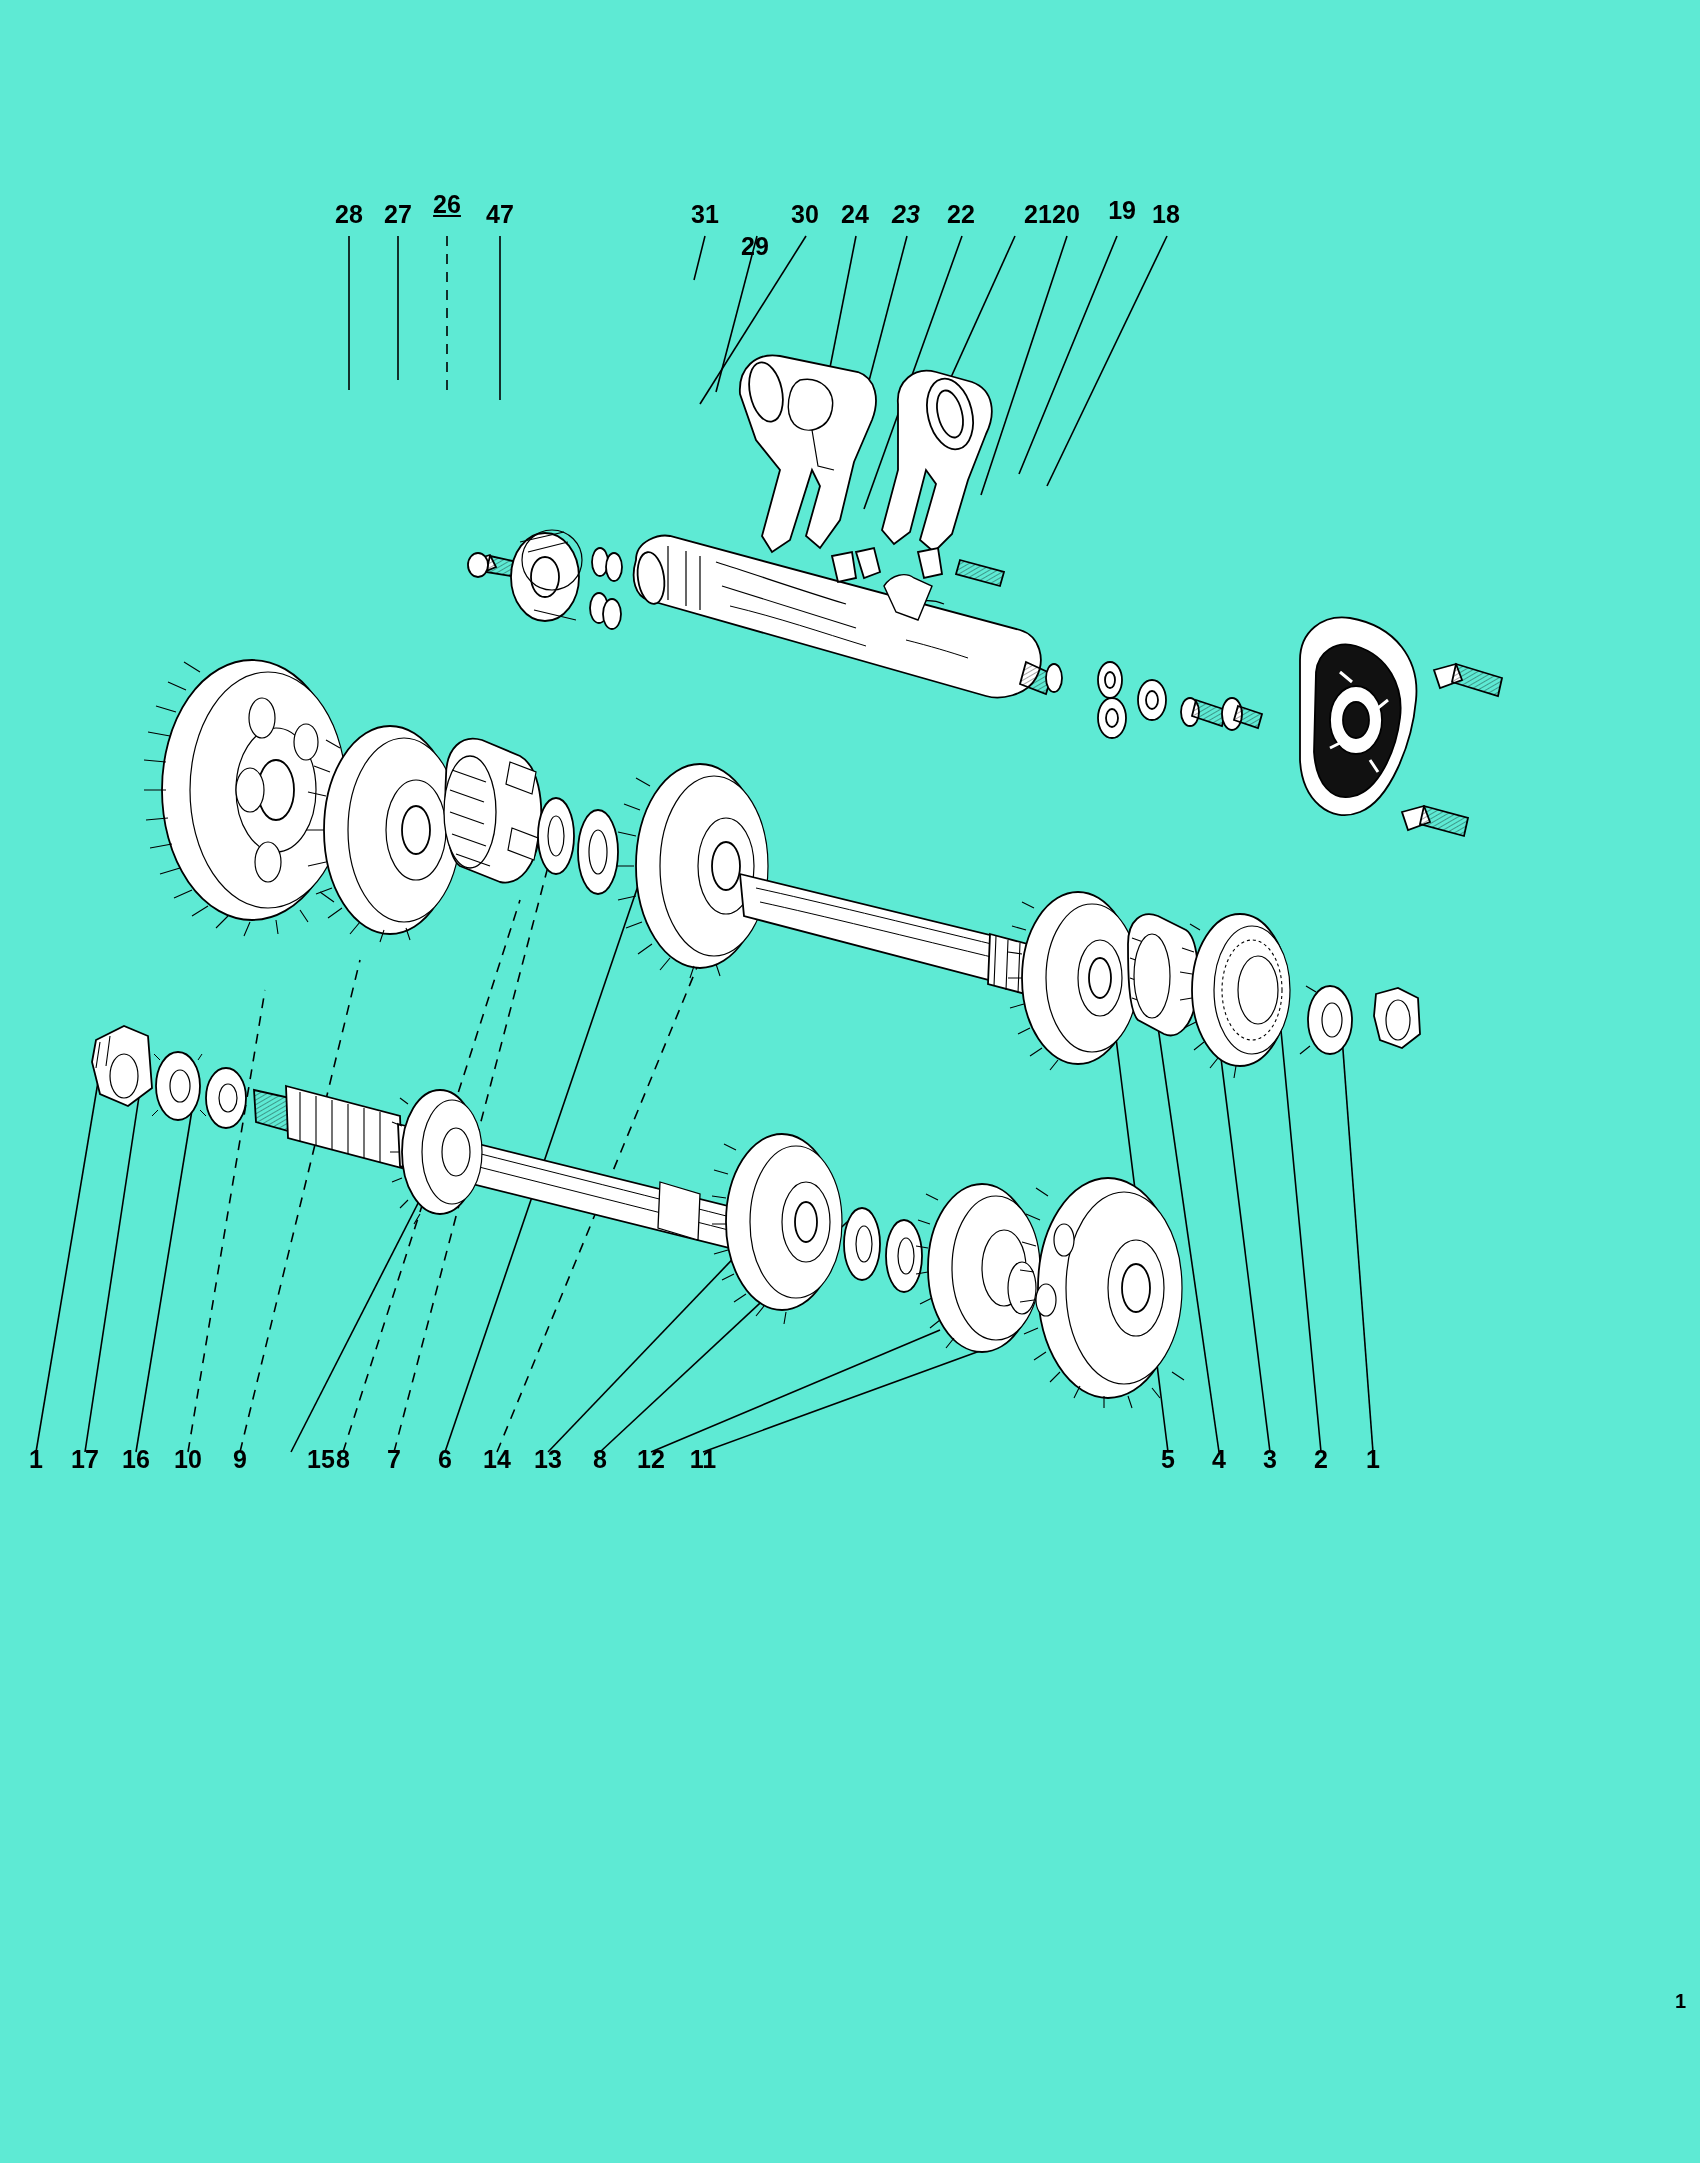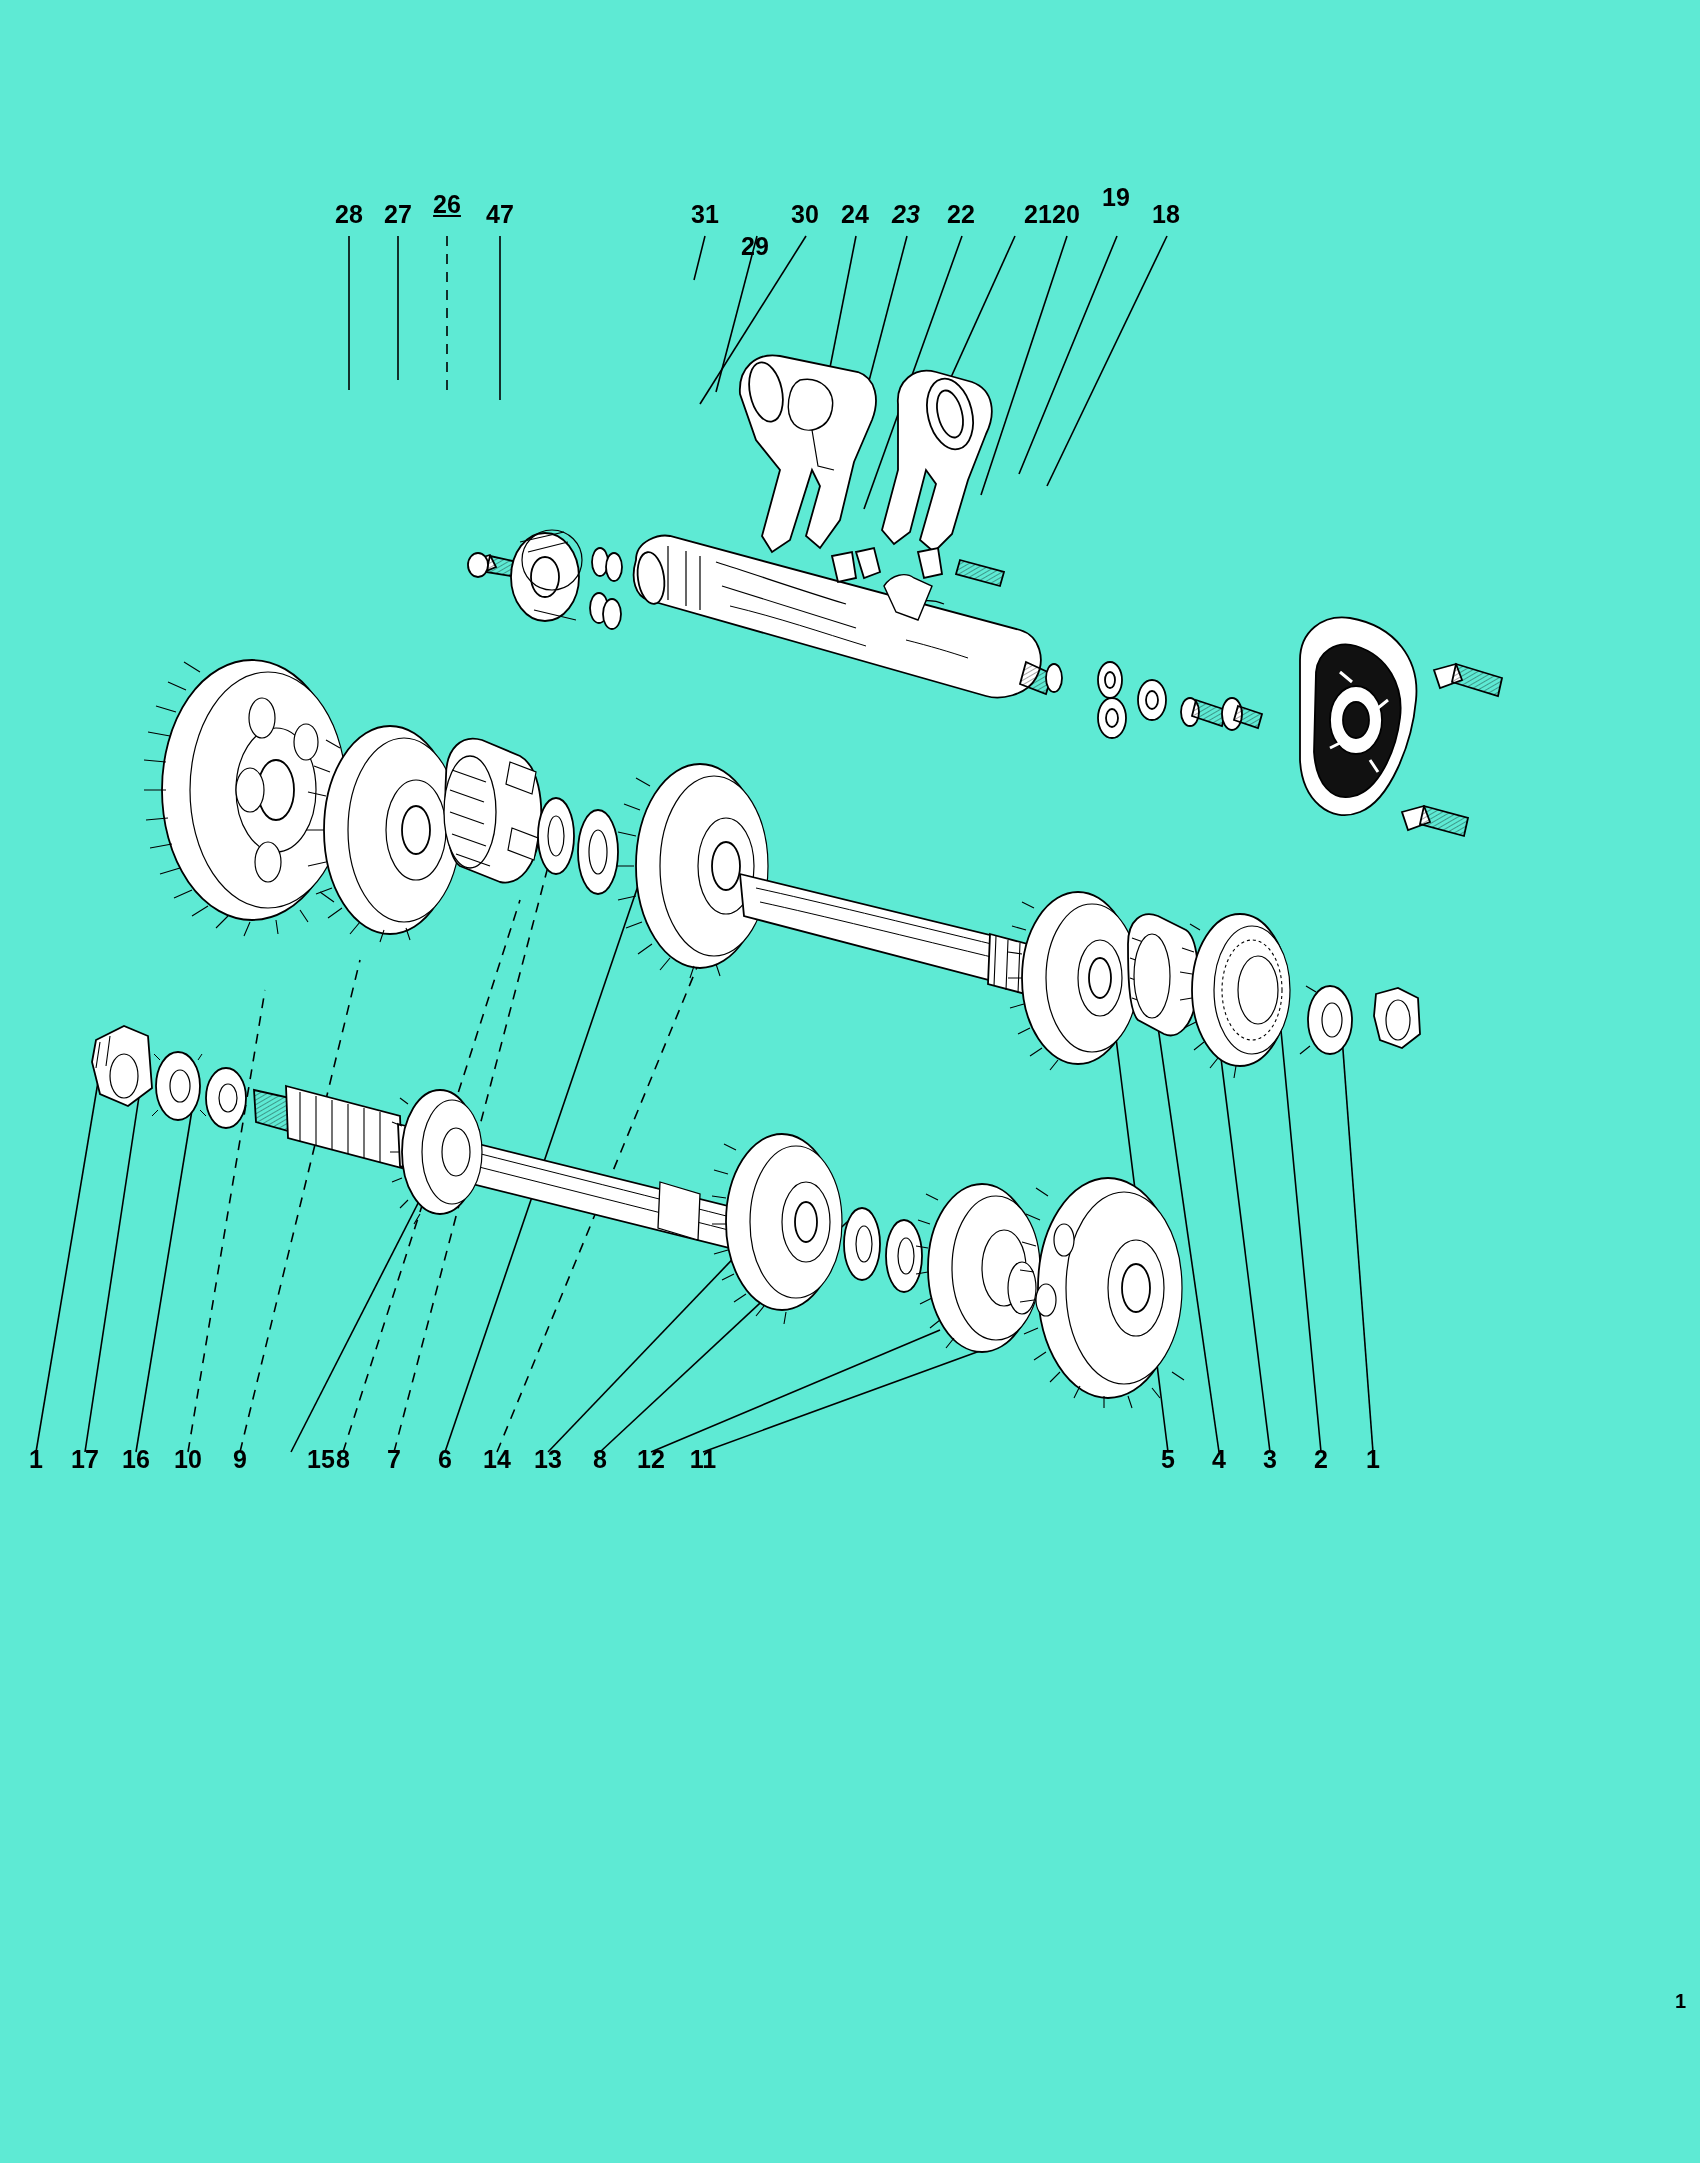--- a/index.html
+++ b/index.html
@@ -414,21 +414,21 @@
       <div class="callout-label" style="left: 447px; top: 192px; text-decoration: underline;">26</div>
       <div class="callout-label" style="left: 500px; top: 202px;">47</div>
       <div class="callout-label" style="left: 705px; top: 202px;">31</div>
       <div class="callout-label" style="left: 755px; top: 202px; margin-top: 32px;">29</div>
       <div class="callout-label" style="left: 805px; top: 202px;">30</div>
       <div class="callout-label" style="left: 855px; top: 202px;">24</div>
       <div class="callout-label" style="left: 906px; top: 202px; font-style: italic;">23</div>
       <div class="callout-label" style="left: 961px; top: 202px;">22</div>
       <div class="callout-label" style="left: 1038px; top: 202px;">21</div>
       <div class="callout-label" style="left: 1066px; top: 202px;">20</div>
-      <div class="callout-label" style="left: 1116px; top: 185px;">19</div>
+      <div class="callout-label" style="left: 1116px; top: 198px; text-align: right;">19</div>
       <div class="callout-label" style="left: 1166px; top: 202px;">18</div>
       <div class="callout-label" style="left: 36px; top: 1447px;">1</div>
       <div class="callout-label" style="left: 85px; top: 1447px;">17</div>
       <div class="callout-label" style="left: 136px; top: 1447px;">16</div>
       <div class="callout-label" style="left: 188px; top: 1447px;">10</div>
       <div class="callout-label" style="left: 240px; top: 1447px;">9</div>
       <div class="callout-label" style="left: 291px; top: 1447px; margin-left: 10px;">15</div>
       <div class="callout-label" style="left: 343px; top: 1447px;">8</div>
       <div class="callout-label" style="left: 394px; top: 1447px;">7</div>
       <div class="callout-label" style="left: 445px; top: 1447px;">6</div>

